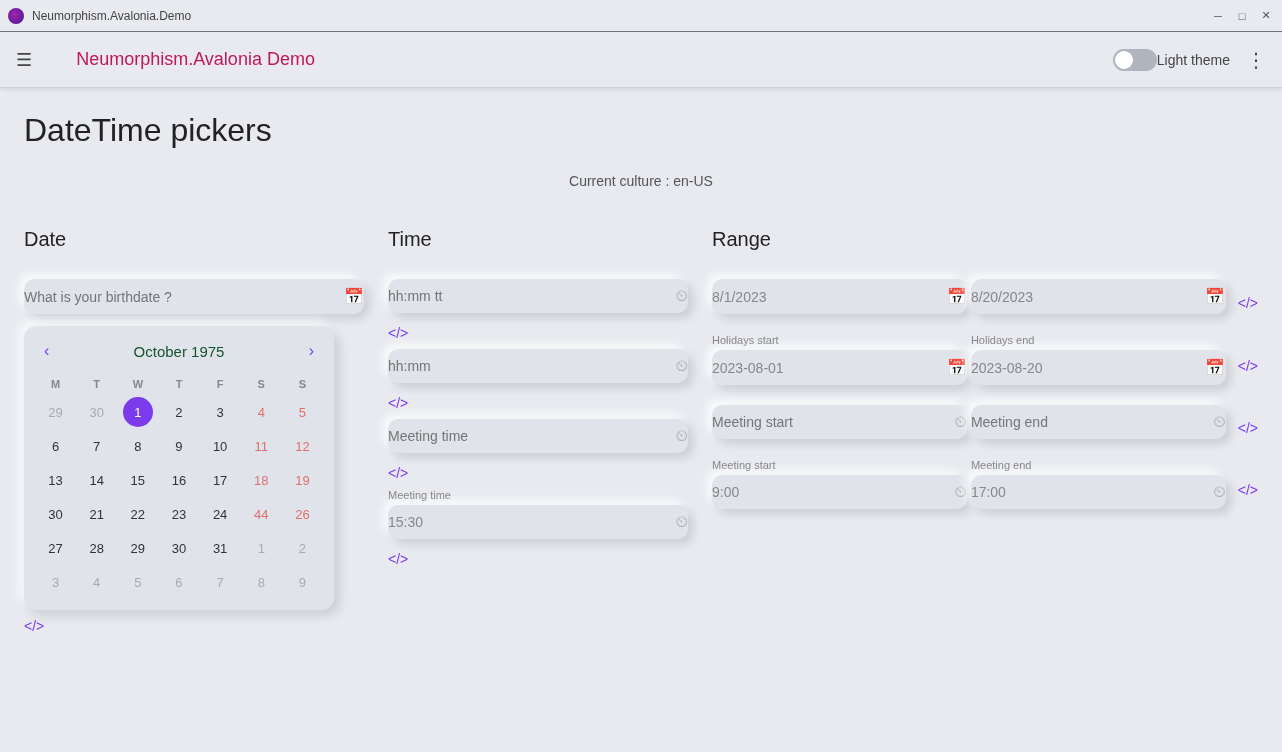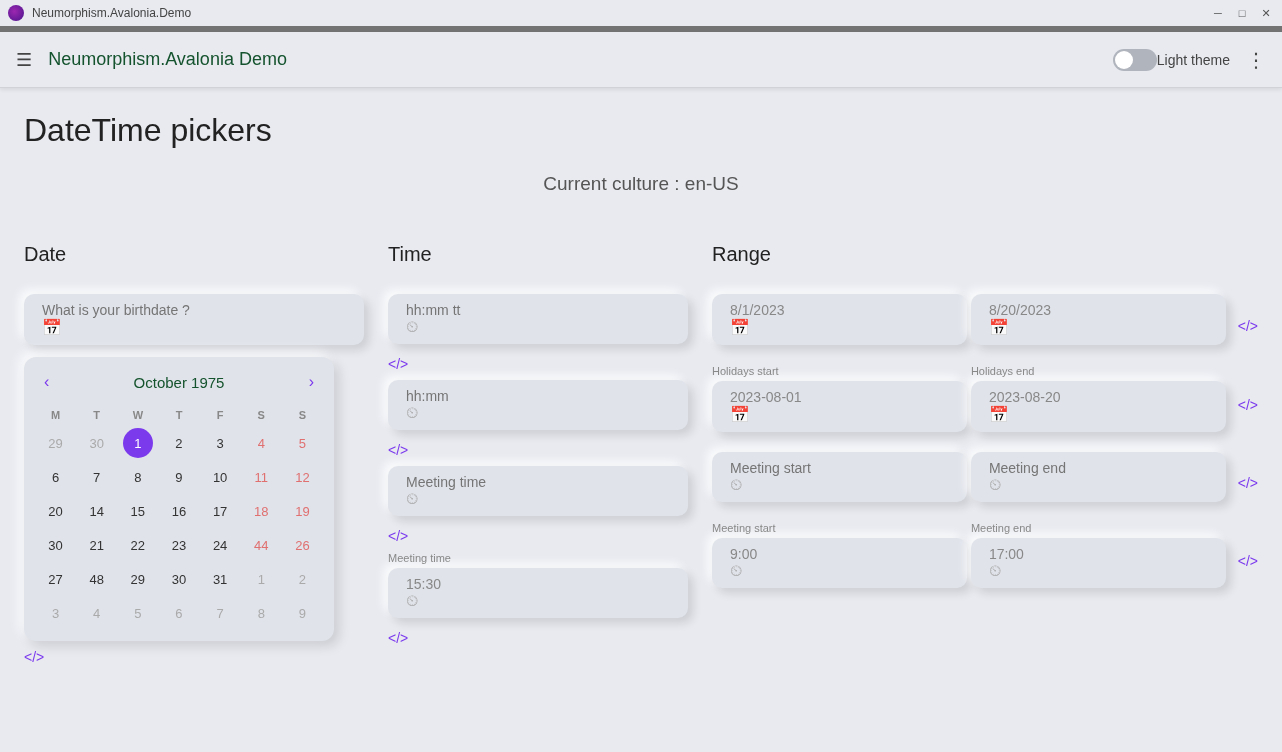--- a/index.html
+++ b/index.html
@@ -11,21 +11,21 @@
       min-width: 1282px;
     }
 
     
     .titlebar {
       display: flex;
       align-items: center;
       background: #e8eaf0;
       height: 32px;
       padding: 0 8px;
-      border-bottom: 6px solid #737373;
+      border-bottom: 1px solid #737373;
       user-select: none;
     }
     .titlebar-icon {
       width: 16px;
       height: 16px;
       background: radial-gradient(circle at 40% 40%, #9c27b0, #4a148c);
       border-radius: 50%;
       margin-right: 8px;
     }
     .titlebar-title {
@@ -61,22 +61,23 @@
     }
     .menu-icon {
       font-size: 18px;
       color: #444;
       cursor: pointer;
       margin-right: 16px;
     }
     .app-title {
       font-size: 18px;
       font-weight: 500;
-      color: #14532d;
+      color: #be185d;
       flex: 1;
+      margin-left: 28px;
     }
     .theme-toggle-area {
       display: flex;
       align-items: center;
     }
     .toggle-track {
       width: 44px;
       height: 22px;
       background: #b0b4bc;
       border-radius: 11px;
@@ -116,23 +117,23 @@
     }
 
     
     .culture-section {
       display: flex;
       flex-direction: column;
       align-items: center;
       margin-bottom: 32px;
     }
     .culture-label {
-      font-size: 19px;
+      font-size: 14px;
       color: #555;
-      margin-bottom: 16px;
+      margin-bottom: 7px;
     }
     .culture-tabs {
       display: flex;
       background: #dde0e8;
       border-radius: 24px;
       padding: 4px;
       gap: 2px;
       box-shadow: inset 2px 2px 5px rgba(0,0,0,0.12), inset -2px -2px 5px rgba(255,255,255,0.7);
     }
     .culture-tab {
@@ -162,26 +163,26 @@
     .section-title {
       font-size: 20px;
       font-weight: 400;
       color: #222;
       margin-bottom: 28px;
     }
 
     
     .neu-input-wrap {
       display: flex;
+      align-items: center;
       background: #e0e3ea;
       border-radius: 10px;
       box-shadow: 5px 5px 10px rgba(0,0,0,0.12), -5px -5px 10px rgba(255,255,255,0.8);
-      padding: 8px 18px;
+      padding: 8px 0;
       margin-bottom: 12px;
-      flex-direction: column;
     }
     .neu-input {
       flex: 1;
       background: transparent;
       border: none;
       outline: none;
       font-size: 14px;
       color: #888;
     }
     .neu-input-icon {
@@ -347,38 +348,38 @@
           <div class="cal-day weekend">5</div>
 
           <div class="cal-day">6</div>
           <div class="cal-day">7</div>
           <div class="cal-day">8</div>
           <div class="cal-day">9</div>
           <div class="cal-day">10</div>
           <div class="cal-day highlighted">11</div>
           <div class="cal-day weekend">12</div>
 
-          <div class="cal-day">20</div>
+          <div class="cal-day">13</div>
           <div class="cal-day">14</div>
           <div class="cal-day">15</div>
           <div class="cal-day">16</div>
           <div class="cal-day">17</div>
           <div class="cal-day highlighted">18</div>
           <div class="cal-day weekend">19</div>
 
           <div class="cal-day">30</div>
           <div class="cal-day">21</div>
           <div class="cal-day">22</div>
           <div class="cal-day">23</div>
           <div class="cal-day">24</div>
           <div class="cal-day weekend">44</div>
           <div class="cal-day weekend">26</div>
 
           <div class="cal-day">27</div>
-          <div class="cal-day">48</div>
+          <div class="cal-day">28</div>
           <div class="cal-day">29</div>
           <div class="cal-day">30</div>
           <div class="cal-day">31</div>
           <div class="cal-day other-month">1</div>
           <div class="cal-day other-month">2</div>
 
           <div class="cal-day other-month">3</div>
           <div class="cal-day other-month">4</div>
           <div class="cal-day other-month">5</div>
           <div class="cal-day other-month">6</div>

